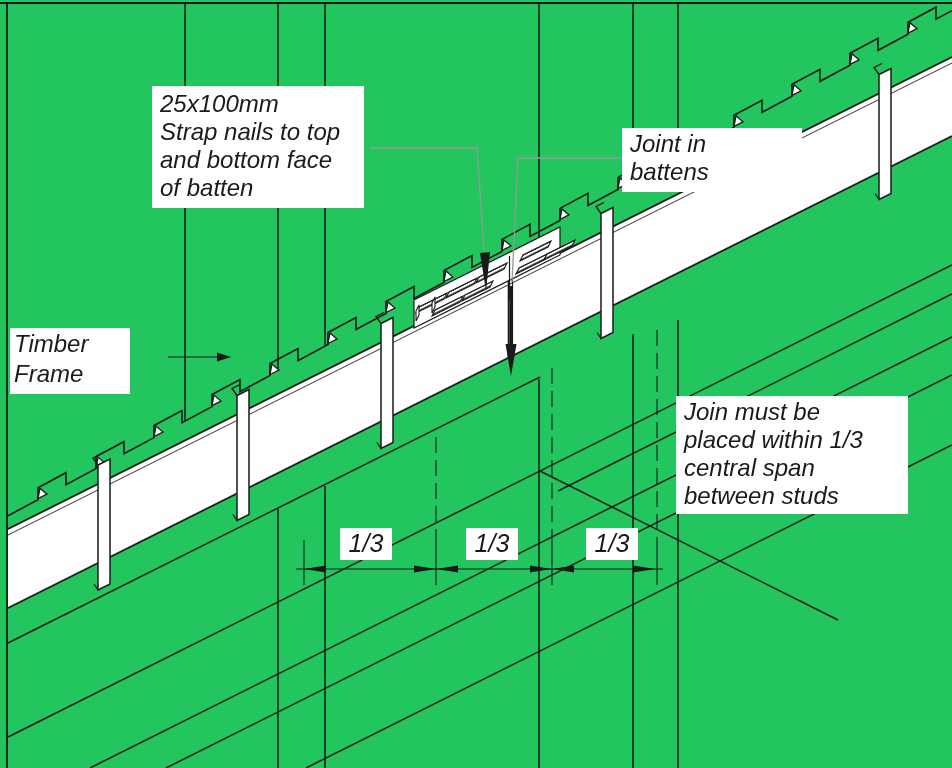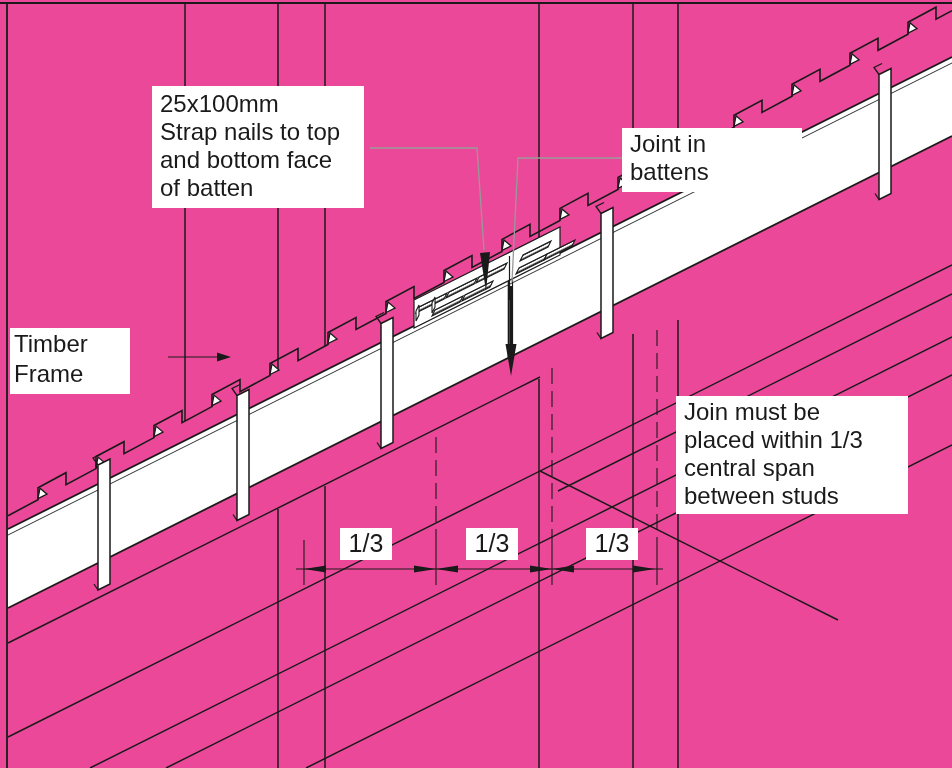--- a/index.html
+++ b/index.html
@@ -1,16 +1,16 @@
 <!DOCTYPE html>
 <html><head>
 <meta charset="utf-8">
 <style>
   html,body{margin:0;padding:0;background:#ffffff;}
-  .stage{width:952px;height:768px;position:relative;background:#ec4899;overflow:hidden;}
+  .stage{width:952px;height:768px;position:relative;background:#22c55e;overflow:hidden;font-style:italic;}
   svg{display:block;}
   text{font-family:"Liberation Sans","DejaVu Sans",sans-serif;fill:#1a1a1a;}
   .note{font-size:24px;}
   .dim-label{font-size:25px;text-anchor:middle;}
 </style>
 </head>
 <body>
 
 <div class="stage">
 <svg width="952" height="768" viewBox="0 0 952 768">

